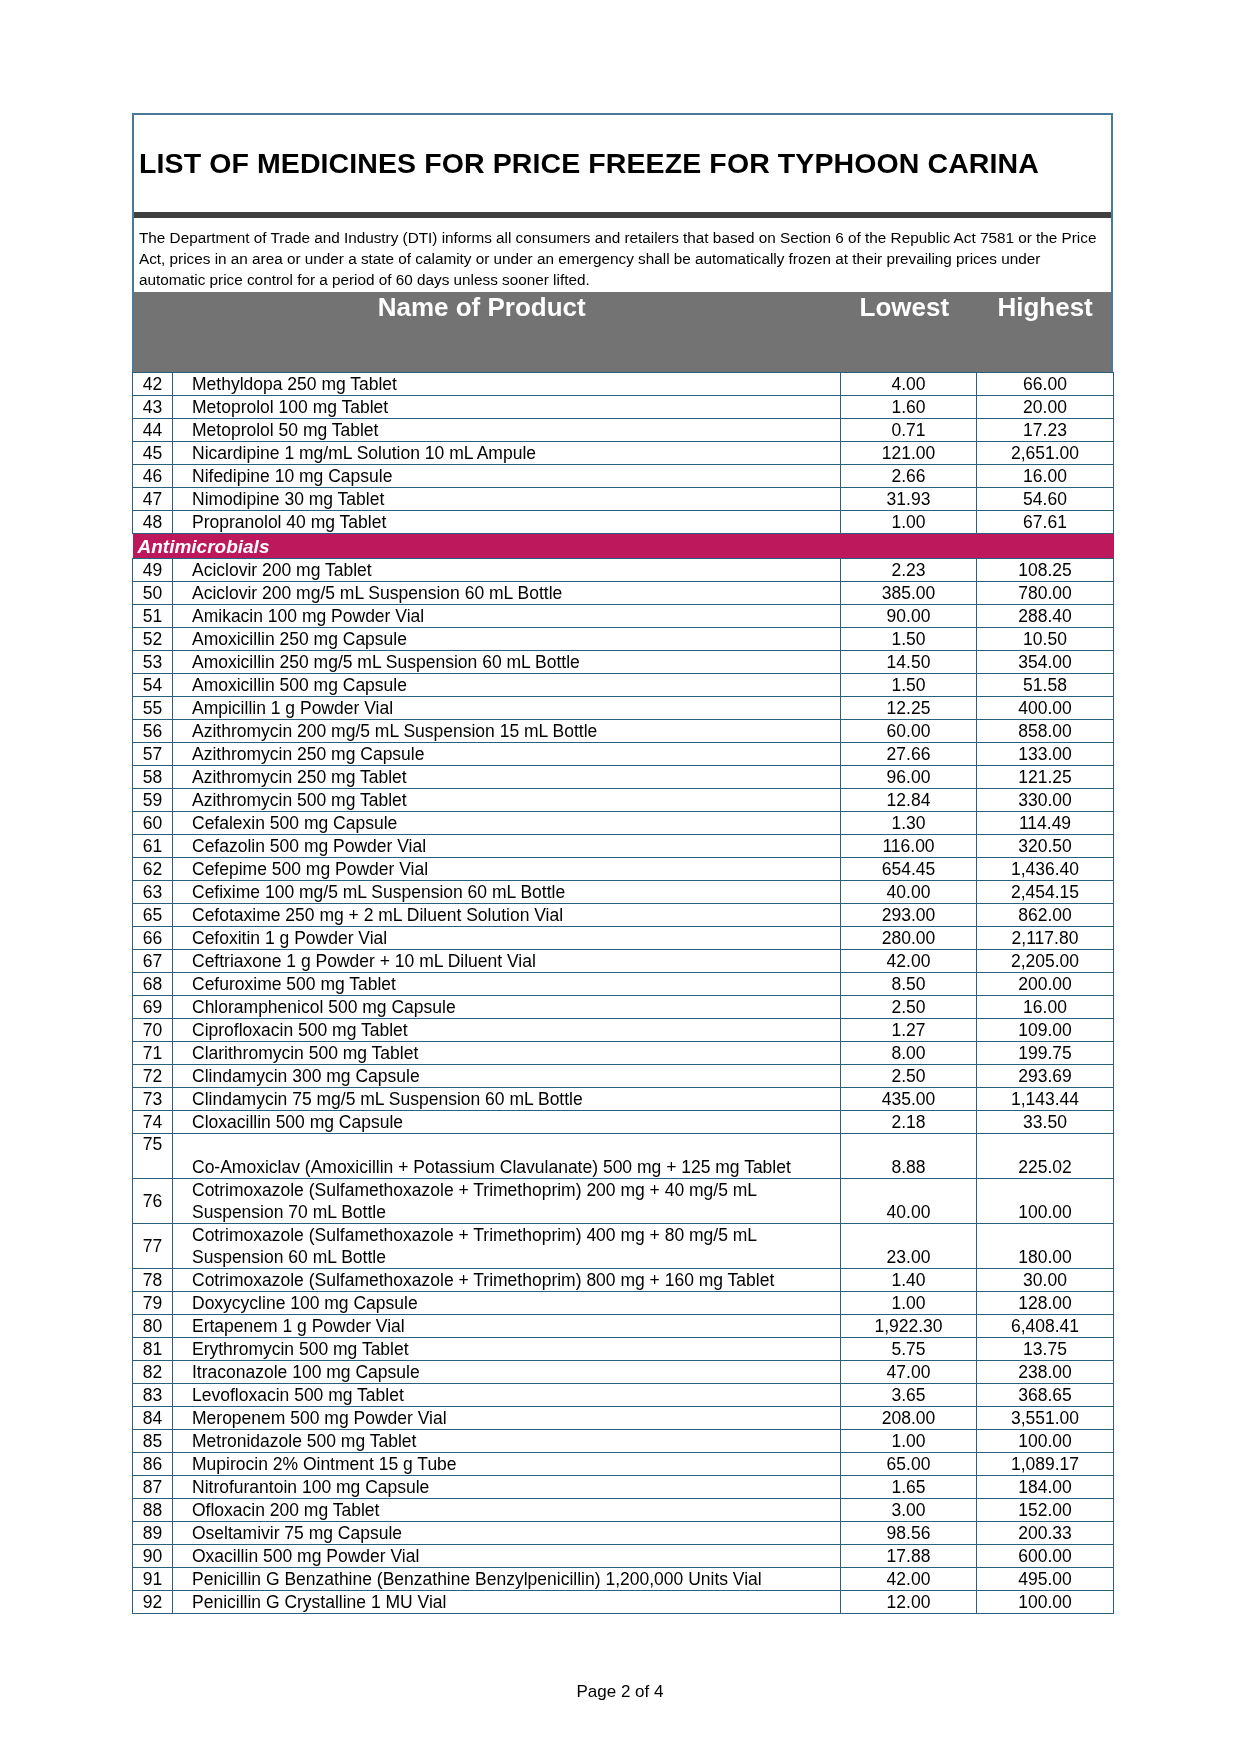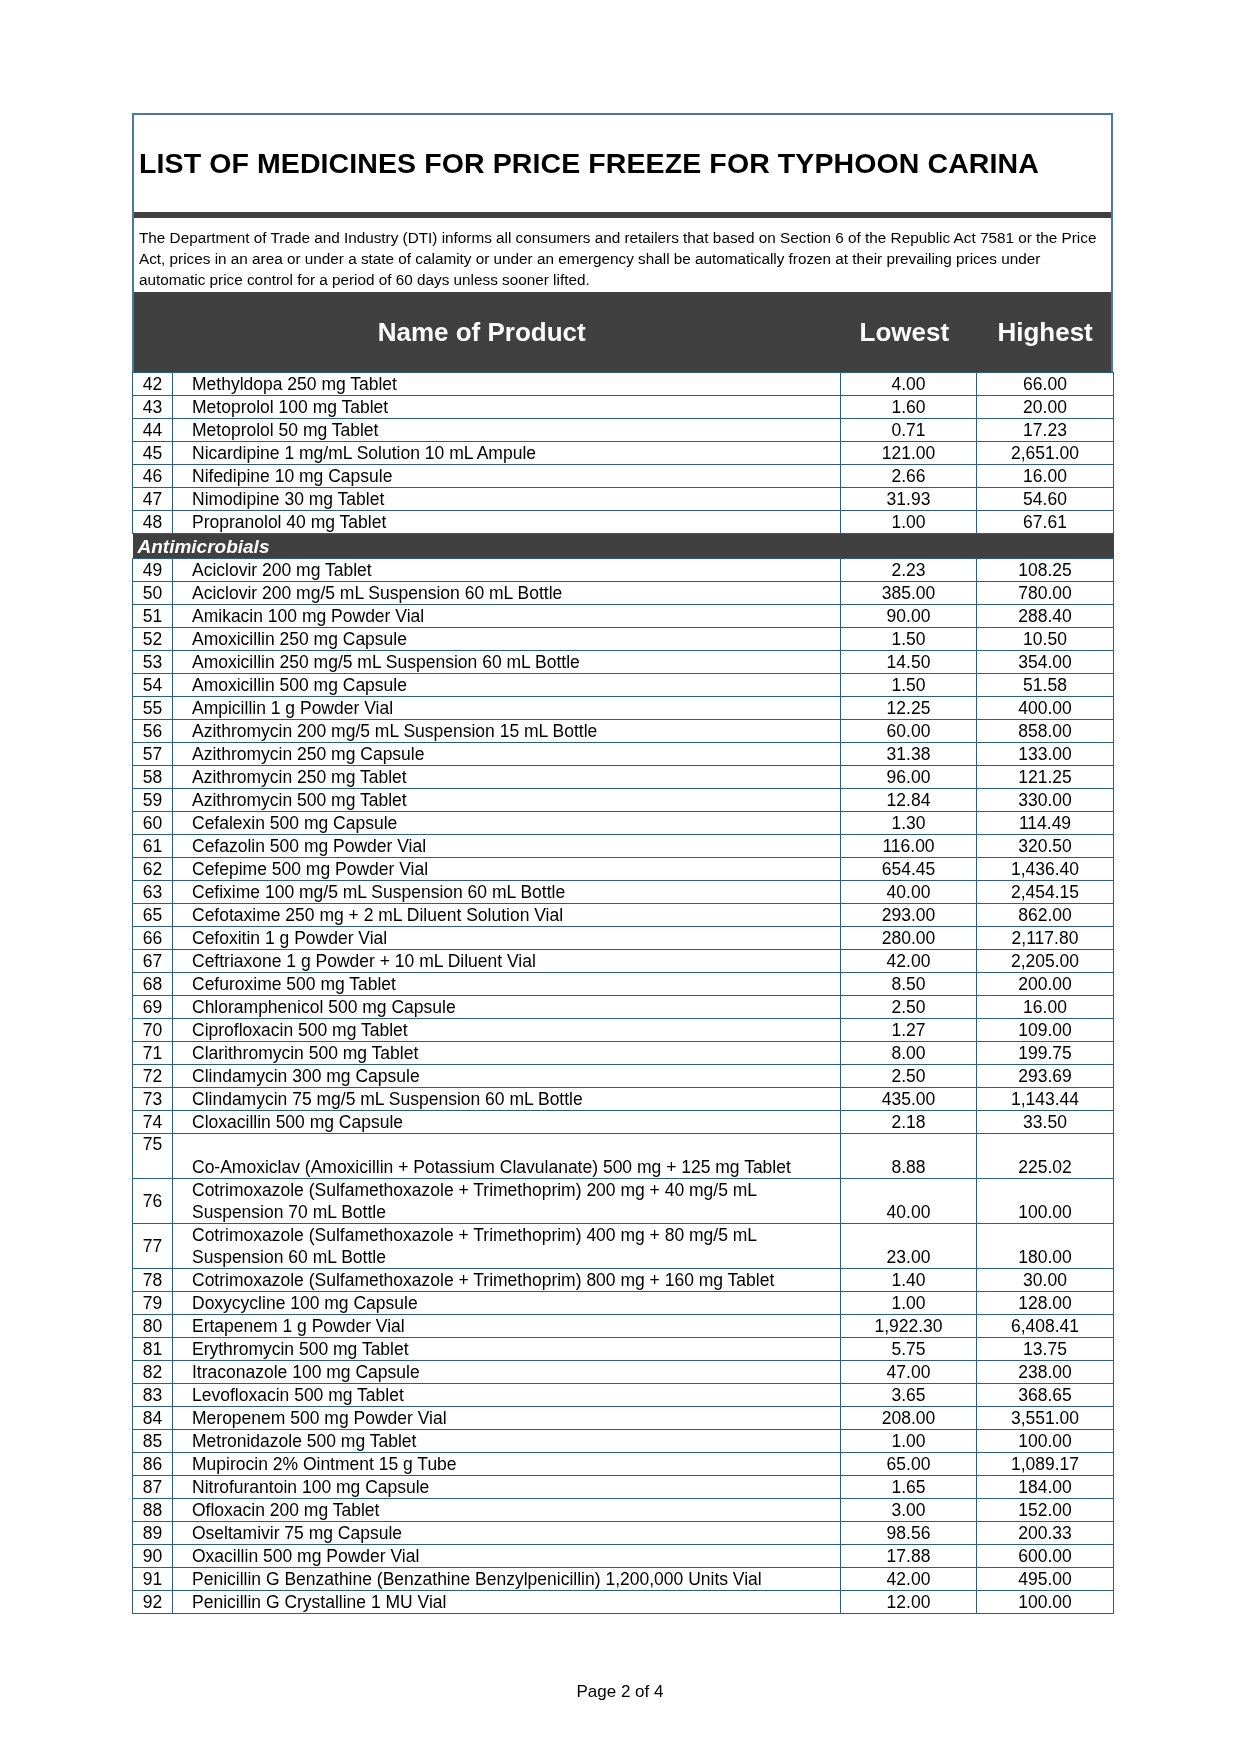--- a/index.html
+++ b/index.html
@@ -2,33 +2,33 @@
 <html><head>
 <meta charset="utf-8">
 <style>
   html, body { margin: 0; padding: 0; background: #ffffff; }
   body { width: 1240px; height: 1754px; position: relative; font-family: "Liberation Sans", sans-serif; color: #000; }
   .page { position: absolute; left: 132px; top: 113px; width: 981px; }
   .frame { border: 2px solid #4a7a99; border-bottom: none; }
   .title-box { height: 97px; display: flex; align-items: center; padding-left: 5px; border-bottom: 6px solid #404040; }
   .title { font-size: 28.5px; font-weight: bold; letter-spacing: 0.1px; white-space: nowrap; }
   .intro { font-size: 15.3px; line-height: 21px; padding: 9px 6px 2px 5px; }
-  .header { background: #404040; height: 80px; display: flex; align-items: center; color: #fff; font-weight: bold; font-size: 26px; gap: 8px; }
+  .header { background: #737373; height: 80px; display: flex; color: #fff; font-weight: bold; font-size: 26px; gap: 8px; }
   .header .h-name { width: 707px; text-align: center; padding-left: 0; }
   .header .h-low { width: 136px; text-align: center; }
   .header .h-high { width: 134px; text-align: center; }
   table { border-collapse: collapse; width: 981px; table-layout: fixed; font-size: 17.5px; }
   td { border: 1.5px solid #2b5f80; padding: 0 3px; height: 22px; line-height: 21px; vertical-align: bottom; }
   td.num { width: 36px; text-align: center; padding: 0; vertical-align: middle; }
   td.name { width: 662px; padding-left: 19px; }
   td.low, td.high { text-align: center; }
   col.c-num { width: 40px; } col.c-name { width: 668px; } col.c-low { width: 136px; } col.c-high { width: 137px; }
   tr.tall td { height: 44px; }
   tr.tall td.name { line-height: 22px; }
-  tr.cat td { background: #404040; color: #fff; font-weight: bold; font-style: italic; font-size: 19px; border-left: none; border-right: none; height: 24px; line-height: 22px; padding-left: 5px; }
+  tr.cat td { background: #be185d; color: #fff; font-weight: bold; font-style: italic; font-size: 19px; border-left: none; border-right: none; height: 24px; line-height: 22px; padding-left: 5px; }
   .footer { position: absolute; top: 1682px; left: 0; width: 1240px; text-align: center; font-size: 17px; }
 </style>
 </head>
 <body>
 
 <div class="page">
   <div class="frame">
     <div class="title-box">
       <div class="title">LIST OF MEDICINES FOR PRICE FREEZE FOR TYPHOON CARINA</div>
     </div>
@@ -136,21 +136,21 @@
         </tr>
         <tr>
           <td class="num">56</td>
           <td class="name">Azithromycin 200 mg/5 mL Suspension 15 mL Bottle</td>
           <td class="low">60.00</td>
           <td class="high">858.00</td>
         </tr>
         <tr>
           <td class="num">57</td>
           <td class="name">Azithromycin 250 mg Capsule</td>
-          <td class="low">31.38</td>
+          <td class="low">27.66</td>
           <td class="high">133.00</td>
         </tr>
         <tr>
           <td class="num">58</td>
           <td class="name">Azithromycin 250 mg Tablet</td>
           <td class="low">96.00</td>
           <td class="high">121.25</td>
         </tr>
         <tr>
           <td class="num">59</td>

